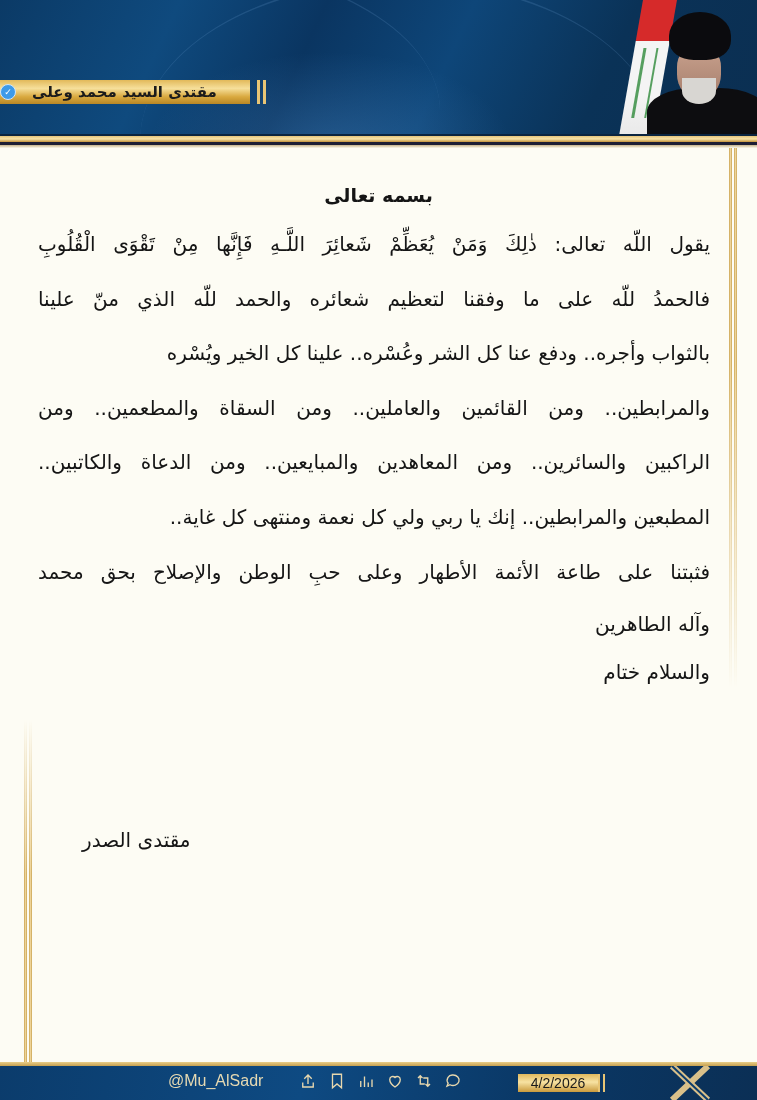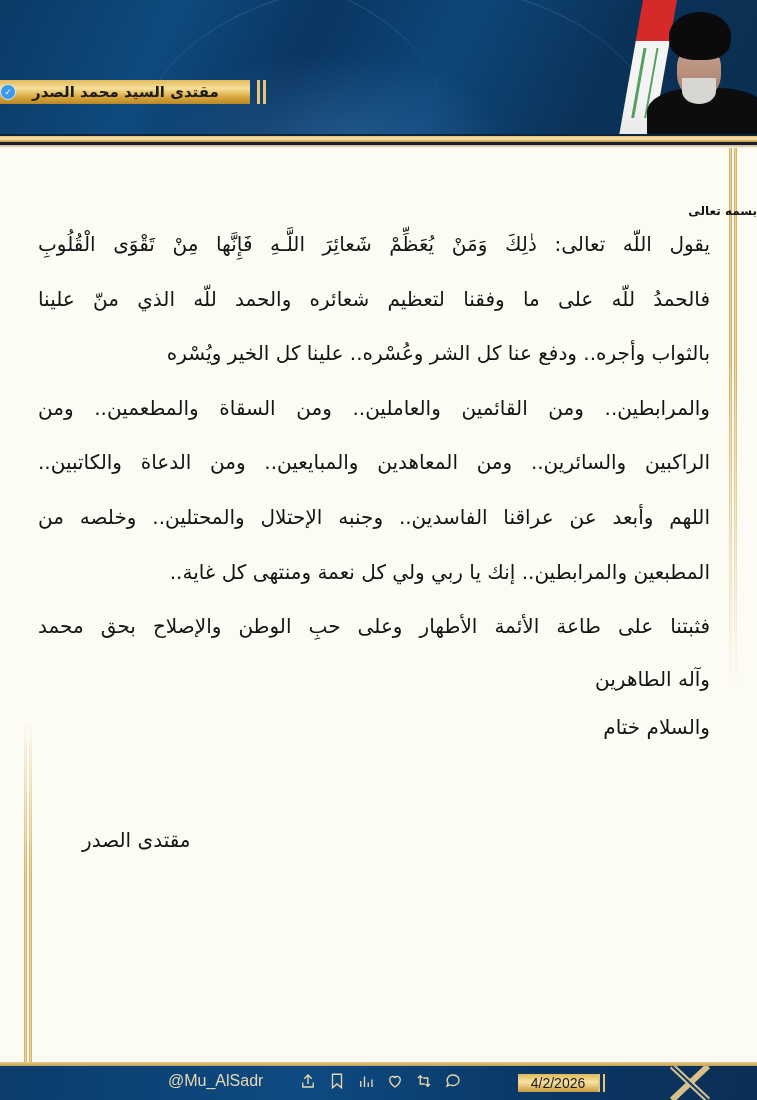--- a/index.html
+++ b/index.html
@@ -90,22 +90,22 @@
   }
   .vline-right span, .vline-left span {
     width:3px; height:100%; background:linear-gradient(90deg,#c9a24f,#edd398,#c9a24f); display:block;
   }
   
   .doc {
     position:absolute; left:0; top:148px; width:757px; height:914px;
     direction:rtl; color:#151515;
   }
   .doc-title {
-    position:absolute; top:36px; left:0; right:0; text-align:right;
-    font-size:12px; font-weight:bold;margin-top:20px;
+    position:absolute; top:36px; left:0; right:0; text-align:center;
+    font-size:19px; font-weight:bold;
   }
   .doc-lines {
     position:absolute; right:47px; left:38px; top:76px; margin:0; padding:0; list-style:none;
   }
   .doc-lines li {
     font-size:20px; height:54.6px; line-height:40px; white-space:nowrap;
     text-align:justify; text-align-last:justify;
   }
   .doc-lines li.short { text-align-last:right; }
   .signature {
@@ -135,21 +135,21 @@
   .x-logo { position:absolute; left:660px; top:0; width:60px; height:34px; }
 </style>
 </head>
 <body>
 
 <div class="header">
   <div class="swoosh" style="left:-120px;top:-40px;width:560px;height:300px;"></div>
   <div class="swoosh" style="left:140px;top:-20px;width:520px;height:320px;"></div>
 
   <div class="name-plate">
-    <span class="label">مقتدى السيد محمد الصدر</span>
+    <span class="label">مقتدى السيد محمد وعلى</span>
     <span class="verified">✓</span>
     <div class="bars">
         <span></span>
         <span></span>
       </div>
   </div>
 
   <div class="portrait">
     <div class="flag">
         <div class="script"></div>
@@ -172,21 +172,20 @@
   </div>
 
 <div class="doc">
   <div class="doc-title">بسمه تعالى</div>
   <ul class="doc-lines">
     <li>يقول اللّه تعالى: ذٰلِكَ وَمَنْ يُعَظِّمْ شَعائِرَ اللَّـهِ فَإِنَّها مِنْ تَقْوَى الْقُلُوبِ</li>
     <li>فالحمدُ للّه على ما وفقنا لتعظيم شعائره والحمد للّه الذي منّ علينا</li>
     <li class="short" style="padding-left:140px;">بالثواب وأجره.. ودفع عنا كل الشر وعُسْره.. علينا كل الخير ويُسْره</li>
     <li>والمرابطين.. ومن القائمين والعاملين.. ومن السقاة والمطعمين.. ومن</li>
     <li>الراكبين والسائرين.. ومن المعاهدين والمبايعين.. ومن الدعاة والكاتبين..</li>
-    <li>اللهم وأبعد عن عراقنا الفاسدين.. وجنبه الإحتلال والمحتلين.. وخلصه من</li>
     <li class="short" style="padding-left:40px;">المطبعين والمرابطين.. إنك يا ربي ولي كل نعمة ومنتهى كل غاية..</li>
     <li>فثبتنا على طاعة الأئمة الأطهار وعلى حبِ الوطن والإصلاح بحق محمد</li>
     <li class="short" style="height:48px;line-height:36px;">وآله الطاهرين</li>
     <li class="short" style="height:48px;line-height:36px;">والسلام ختام</li>
   </ul>
   <div class="signature">مقتدى الصدر</div>
 </div>
 
 <div class="gold-rule-bottom"></div>
 

